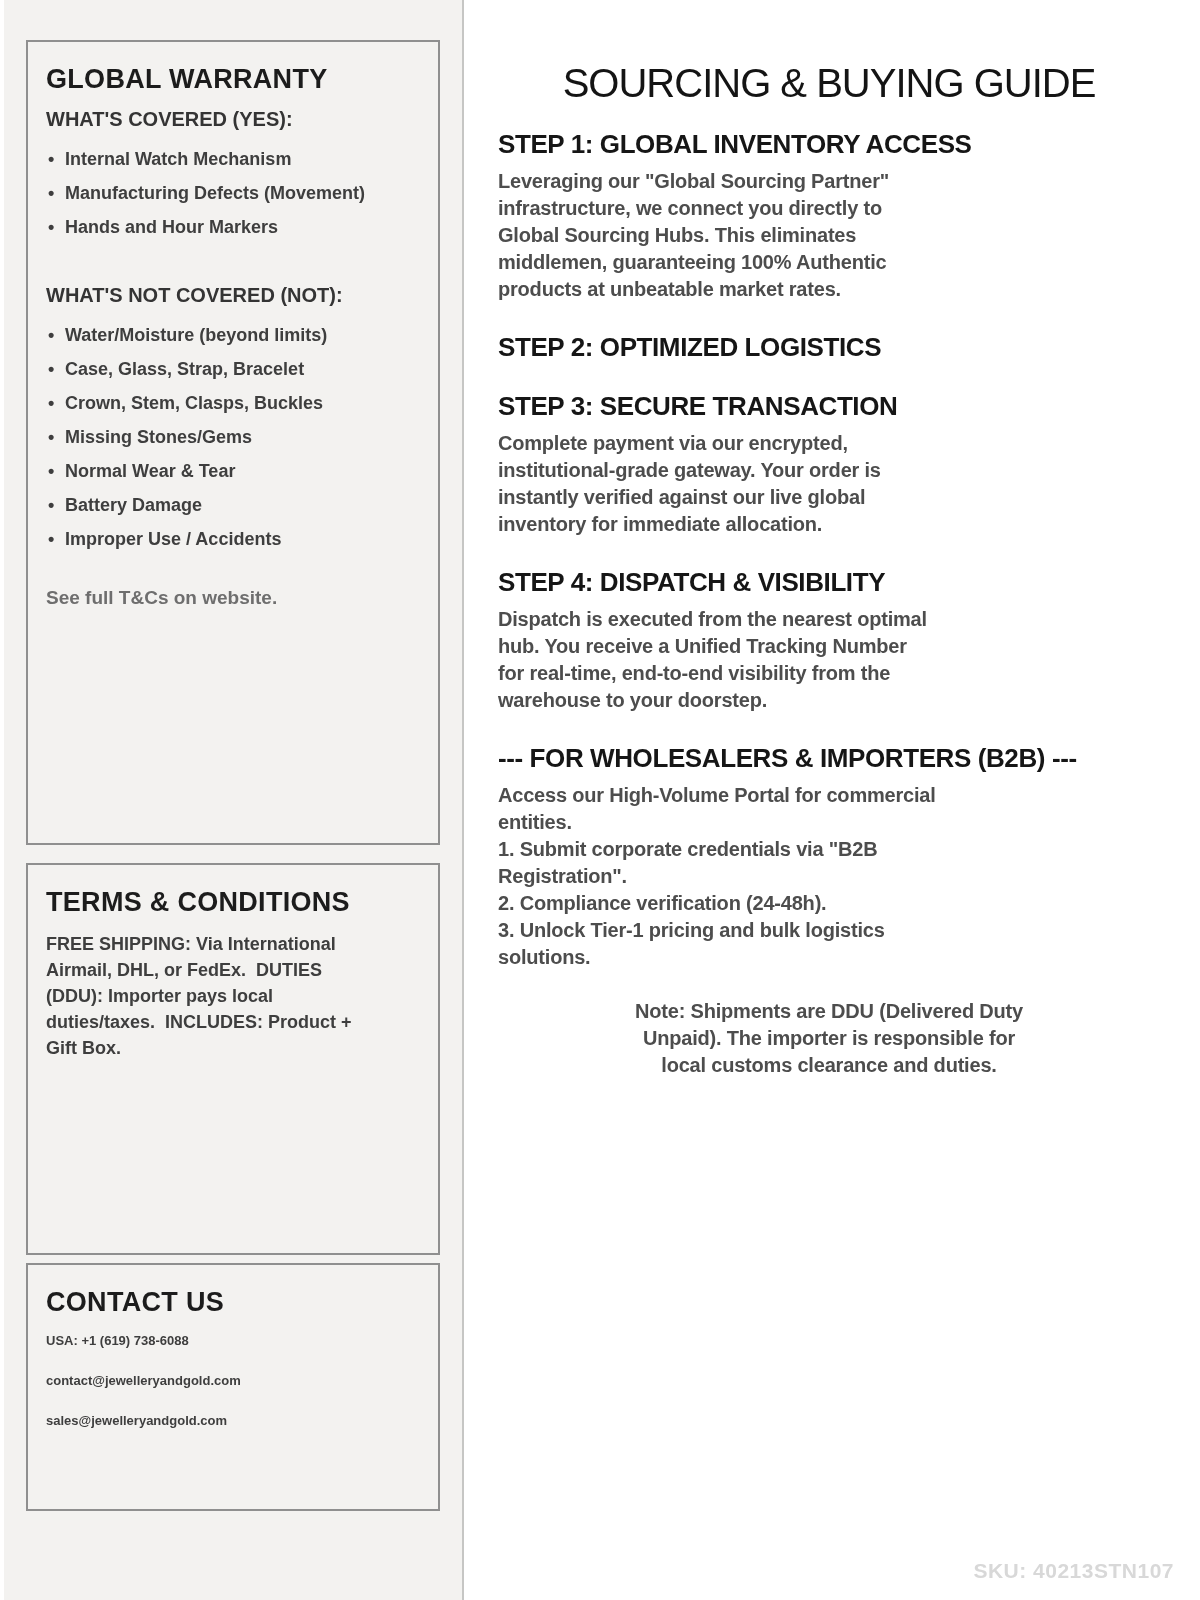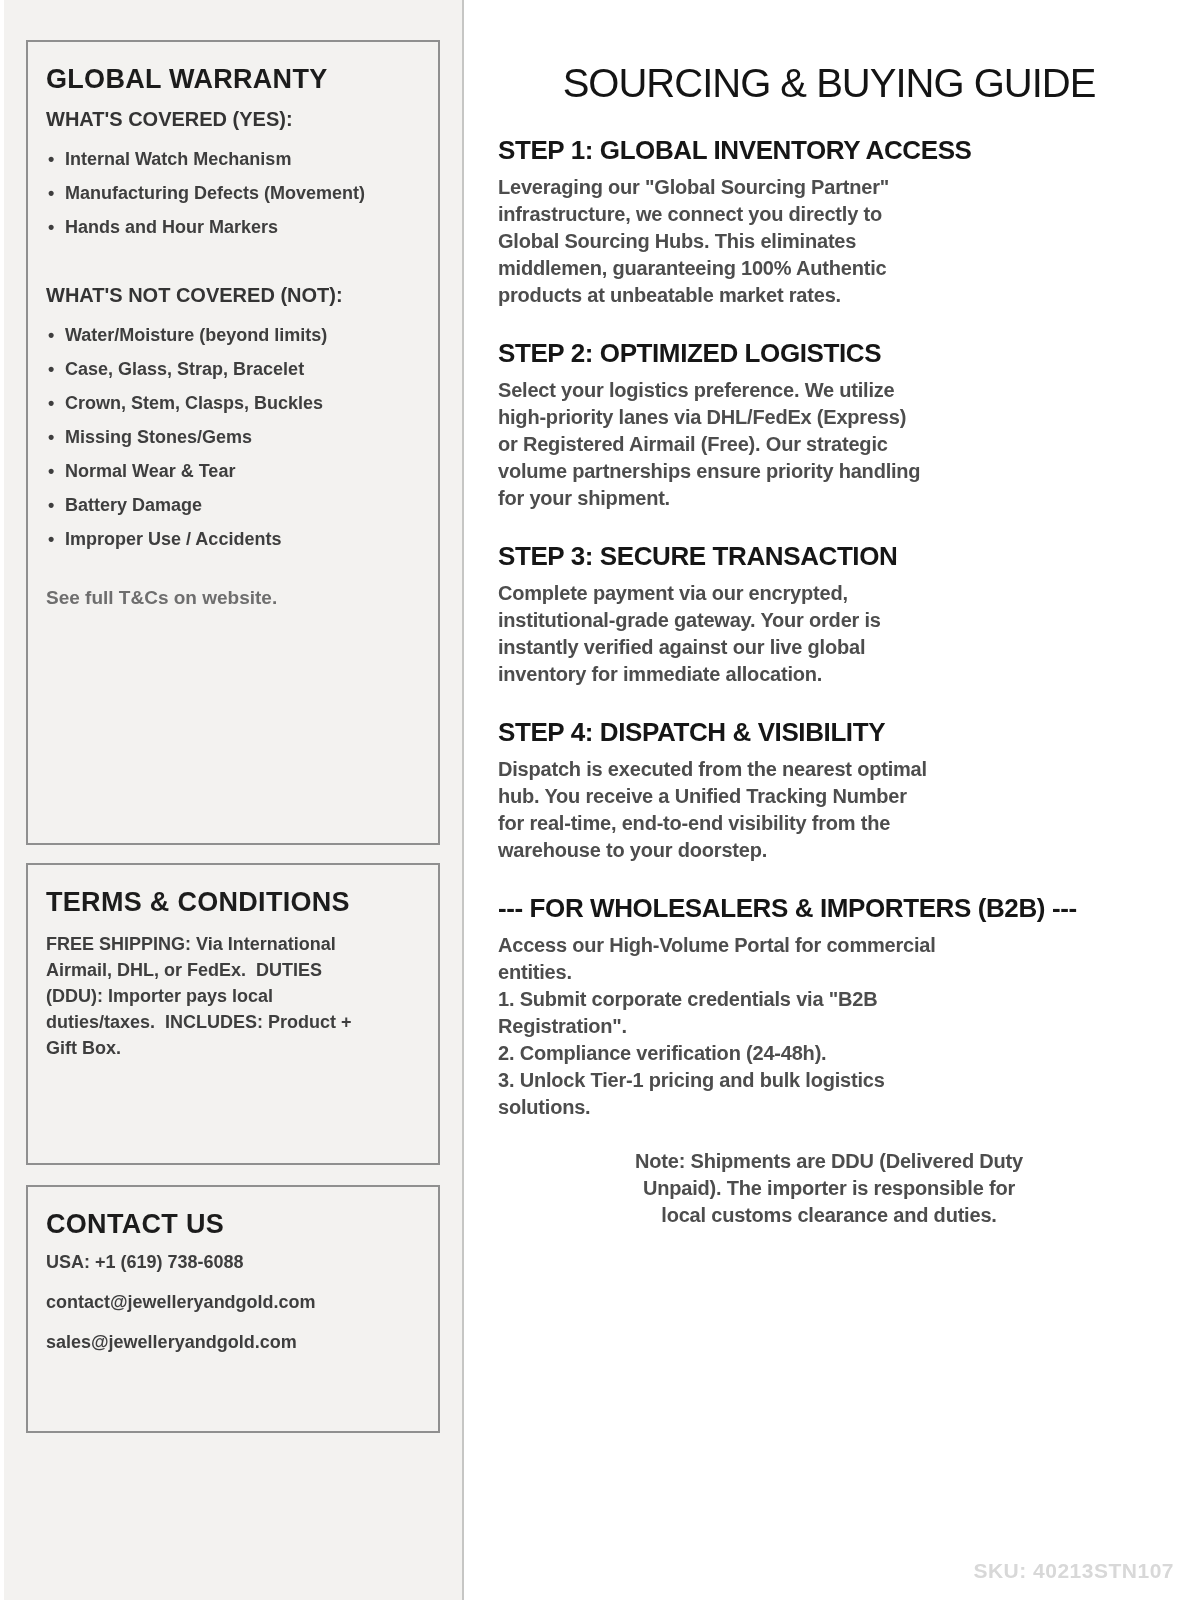--- a/index.html
+++ b/index.html
@@ -20,21 +20,21 @@
     background: #f3f2f0;
     border-right: 2px solid #c6c6c4;
     padding: 40px 22px 0 22px;
   }
   .side-box {
     border: 2px solid #8f8f8f;
     padding: 22px 18px;
     width: 414px;
   }
   .box-warranty { height: 805px; margin-bottom: 18px; }
-  .box-terms    { height: 302px; margin-bottom: 20px; }
+  .box-terms    { height: 392px; margin-bottom: 8px; }
   .box-contact  { height: 248px; }
 
   .box-title {
     margin: 0 0 14px 0;
     font-size: 27px; font-weight: bold;
     letter-spacing: 0.3px;
     color: #1c1c1c;
     line-height: 30px;
   }
   .box-sub {
@@ -67,21 +67,21 @@
   }
   .terms-body {
     margin: 4px 0 0 0;
     font-size: 18px; font-weight: bold;
     color: #3e3e3e;
     line-height: 26px;
     white-space: pre-wrap;
   }
   .contact-line {
     margin: 0 0 21px 0;
-    font-size: 18px; font-weight: bold;
+    font-size: 13px; font-weight: bold;
     color: #3e3e3e;
     line-height: 19px;
   }
 
   
   .main {
     position: absolute; left: 462px; top: 0;
     width: 738px; height: 1600px;
     padding: 0 40px 0 36px;
   }
@@ -94,21 +94,21 @@
     line-height: 46px;
     white-space: nowrap;
   }
   .step-heading {
     margin: 30px 0 9px 0;
     font-size: 26px; font-weight: bold;
     letter-spacing: -0.4px;
     color: #161616;
     line-height: 29px;
   }
-  .step-heading.first { margin-top: 30px; }
+  .step-heading.first { margin-top: 24px; }
   .step-body {
     margin: 0;
     font-size: 20px; font-weight: bold;
     color: #4d4d4d;
     line-height: 27px;
     white-space: pre-wrap;
     letter-spacing: -0.2px;
   }
   .b2b-item { }
   .b2b-note { margin-top: 27px; text-align: center; }
@@ -172,25 +172,20 @@
     <h2 class="step-heading first">STEP 1: GLOBAL INVENTORY ACCESS</h2>
     <p class="step-body">Leveraging our "Global Sourcing Partner"
 infrastructure, we connect you directly to
 Global Sourcing Hubs. This eliminates
 middlemen, guaranteeing 100% Authentic
 products at unbeatable market rates.</p>
   </section>
 
   <section>
     <h2 class="step-heading">STEP 2: OPTIMIZED LOGISTICS</h2>
-    <p class="step-body">Select your logistics preference. We utilize
-high-priority lanes via DHL/FedEx (Express)
-or Registered Airmail (Free). Our strategic
-volume partnerships ensure priority handling
-for your shipment.</p>
   </section>
 
   <section>
     <h2 class="step-heading">STEP 3: SECURE TRANSACTION</h2>
     <p class="step-body">Complete payment via our encrypted,
 institutional-grade gateway. Your order is
 instantly verified against our live global
 inventory for immediate allocation.</p>
   </section>
 

